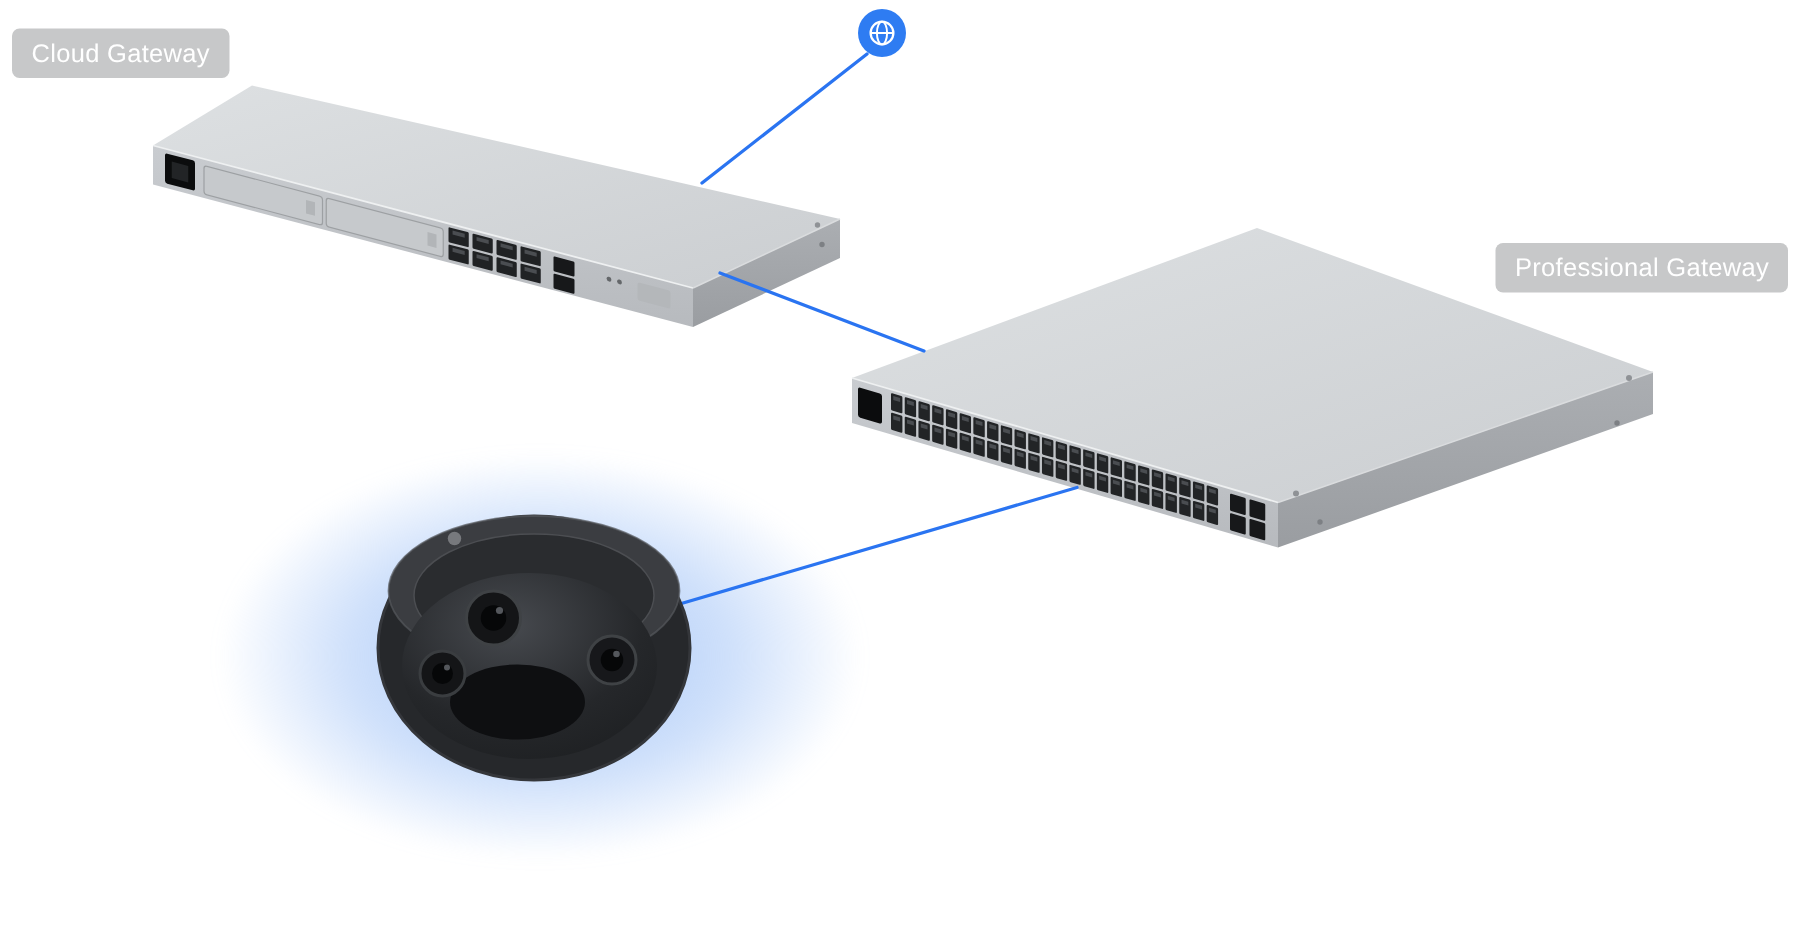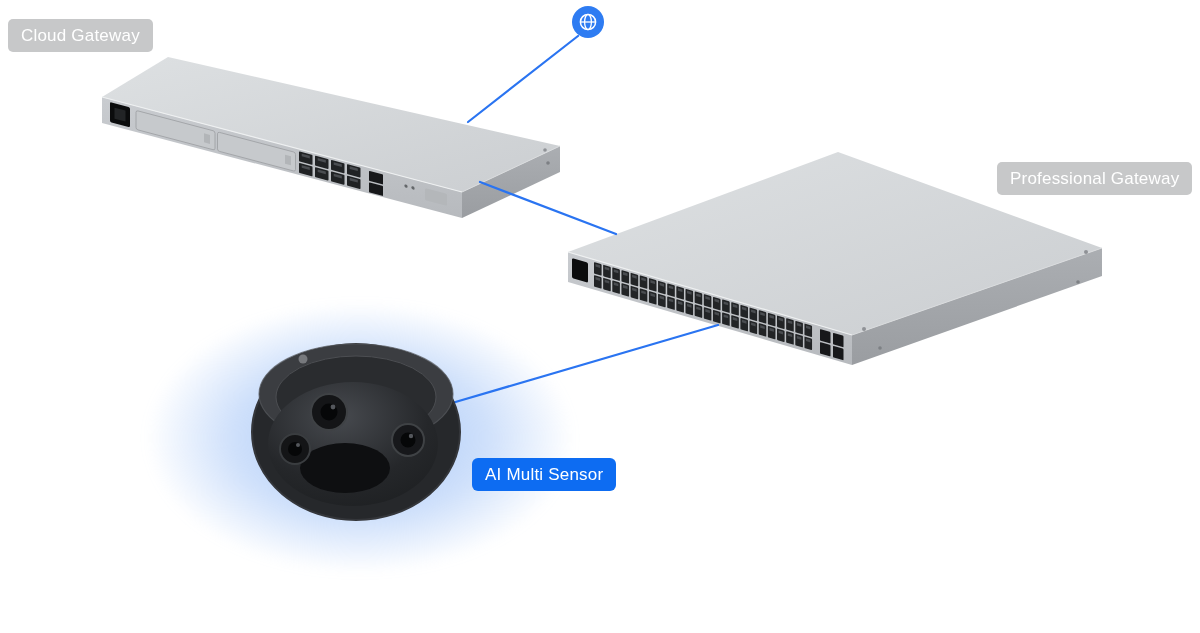--- a/index.html
+++ b/index.html
@@ -251,15 +251,14 @@
       <circle cx="588" cy="22" r="7.6" fill="none" stroke="#ffffff" stroke-width="1.5"></circle>
       <ellipse cx="588" cy="22" rx="3.4" ry="7.6" fill="none" stroke="#ffffff" stroke-width="1.3"></ellipse>
       <line x1="580.4" y1="22" x2="595.6" y2="22" stroke="#ffffff" stroke-width="1.3"></line>
     </g>
   </svg>
 
   <div class="badge gray" style="left: 8px; top: 19px; background: rgb(199, 200, 201);">Cloud Gateway</div>
 
   <div class="badge gray" style="left: 997px; top: 162px; background: rgb(199, 200, 201);">Professional Gateway</div>
 
-  <div class="badge blue" style="left: 472px; top: 458px; background: rgb(13, 108, 242);">AI Multi Sensor</div>
 
 </div>
 
 </body></html>

